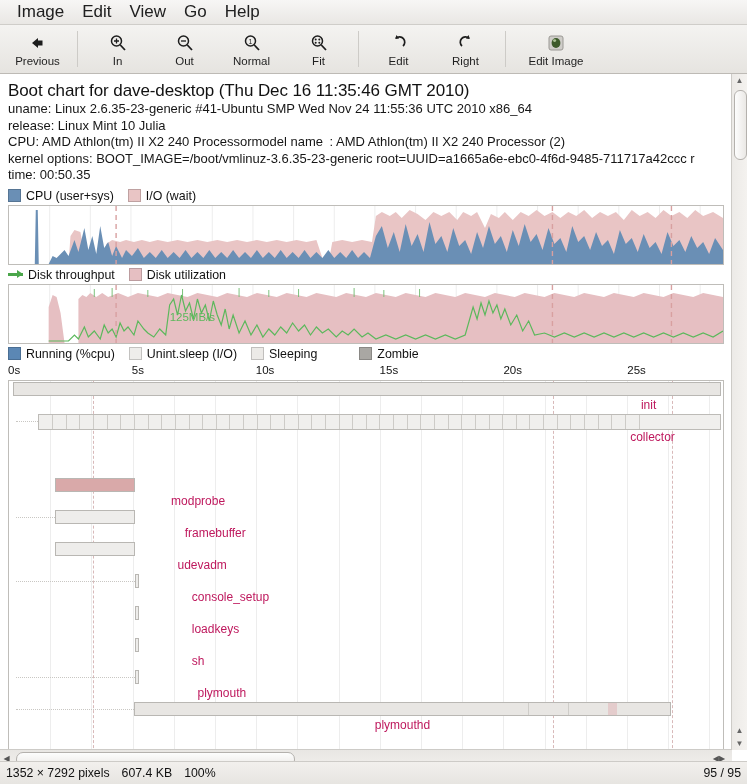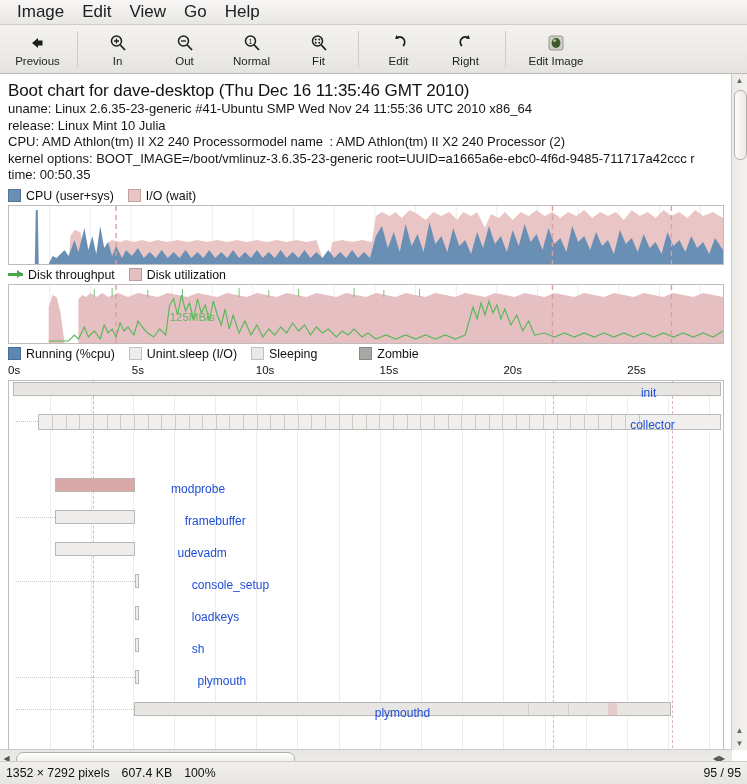--- a/index.html
+++ b/index.html
@@ -65,21 +65,21 @@
   
   .procwrap{margin:0 8px;border:1px solid #bfbdb9;border-bottom:none;background:#fff;position:relative;overflow:hidden;}
   .procinner{position:relative;}
   .grid-v{position:absolute;top:0;bottom:0;width:1px;background:#ededed;}
   .grid-dash{position:absolute;top:0;bottom:0;width:0;border-left:1px dashed #d8b9b9;}
   .prow{position:relative;height:16px;}
   .pbar{position:absolute;top:1px;height:14px;box-sizing:border-box;
         border:1px solid #b9b7b3;background:#eeedeb;}
   .pbar.pink{background:#d9a9a9;}
   .pbar.seg{background:#e8e6e3;}
-  .plabel{position:absolute;top:4px;height:16px;line-height:16px;font-size:12px;color:#1d4ed8;white-space:nowrap;}
+  .plabel{position:absolute;top:16px;height:16px;line-height:16px;font-size:12px;color:#be185d;white-space:nowrap;}
   .plabel.center{text-align:center;}
   .dotline{position:absolute;height:0;border-top:1px dotted #c9c7c3;}
   .tickstrip{position:absolute;top:1px;height:14px;border:1px solid #bdbbb7;background:#f0efed;overflow:hidden;}
   .tickstrip i{position:absolute;top:0;bottom:0;width:1px;background:#cdcbc7;}
 
   
   .hscroll{position:absolute;left:0;right:15px;bottom:18px;height:16px;
     background:linear-gradient(to bottom,#e8e6e3,#f1efec);border-top:1px solid #cdcbc7;display:flex;align-items:center;}
   .hs-arrow{width:13px;text-align:center;font-size:8px;color:#555;}
   .hs-track{flex:1;height:13px;position:relative;}

